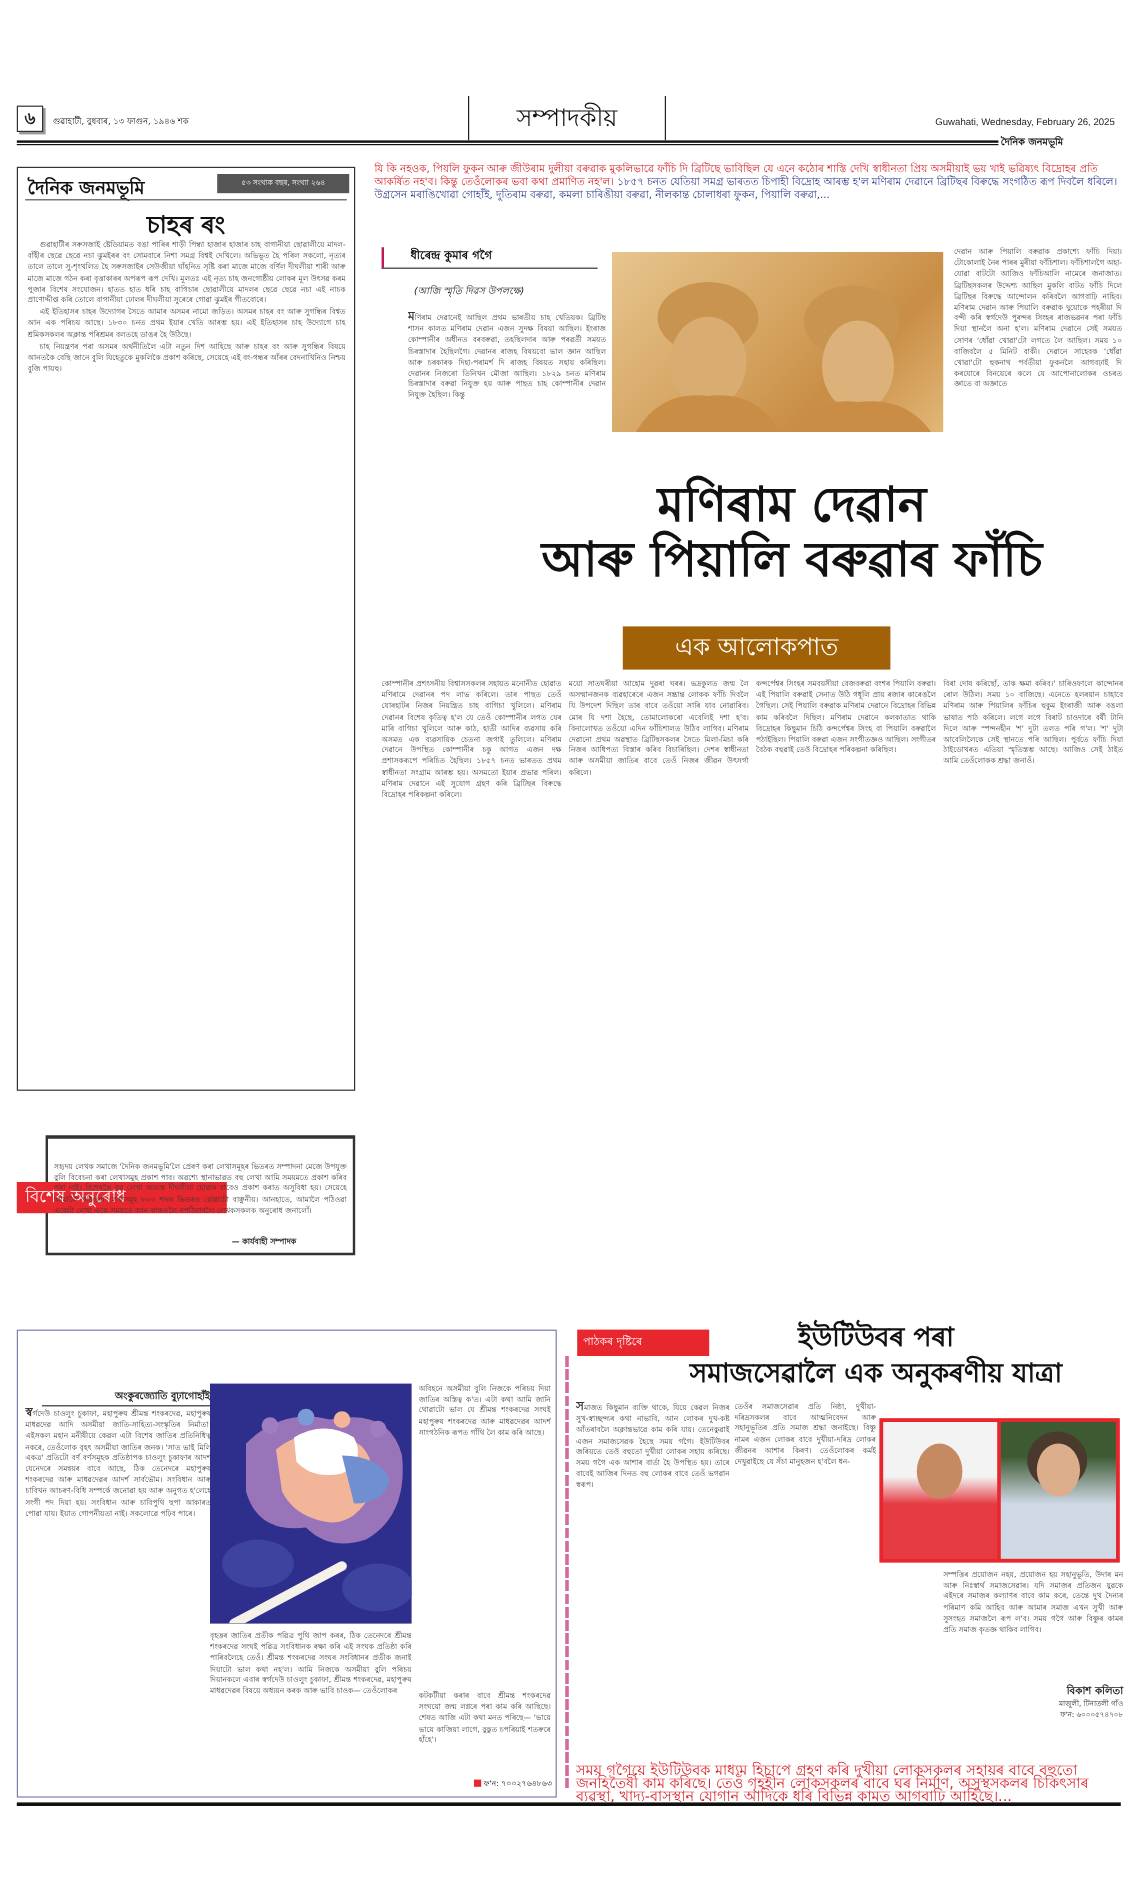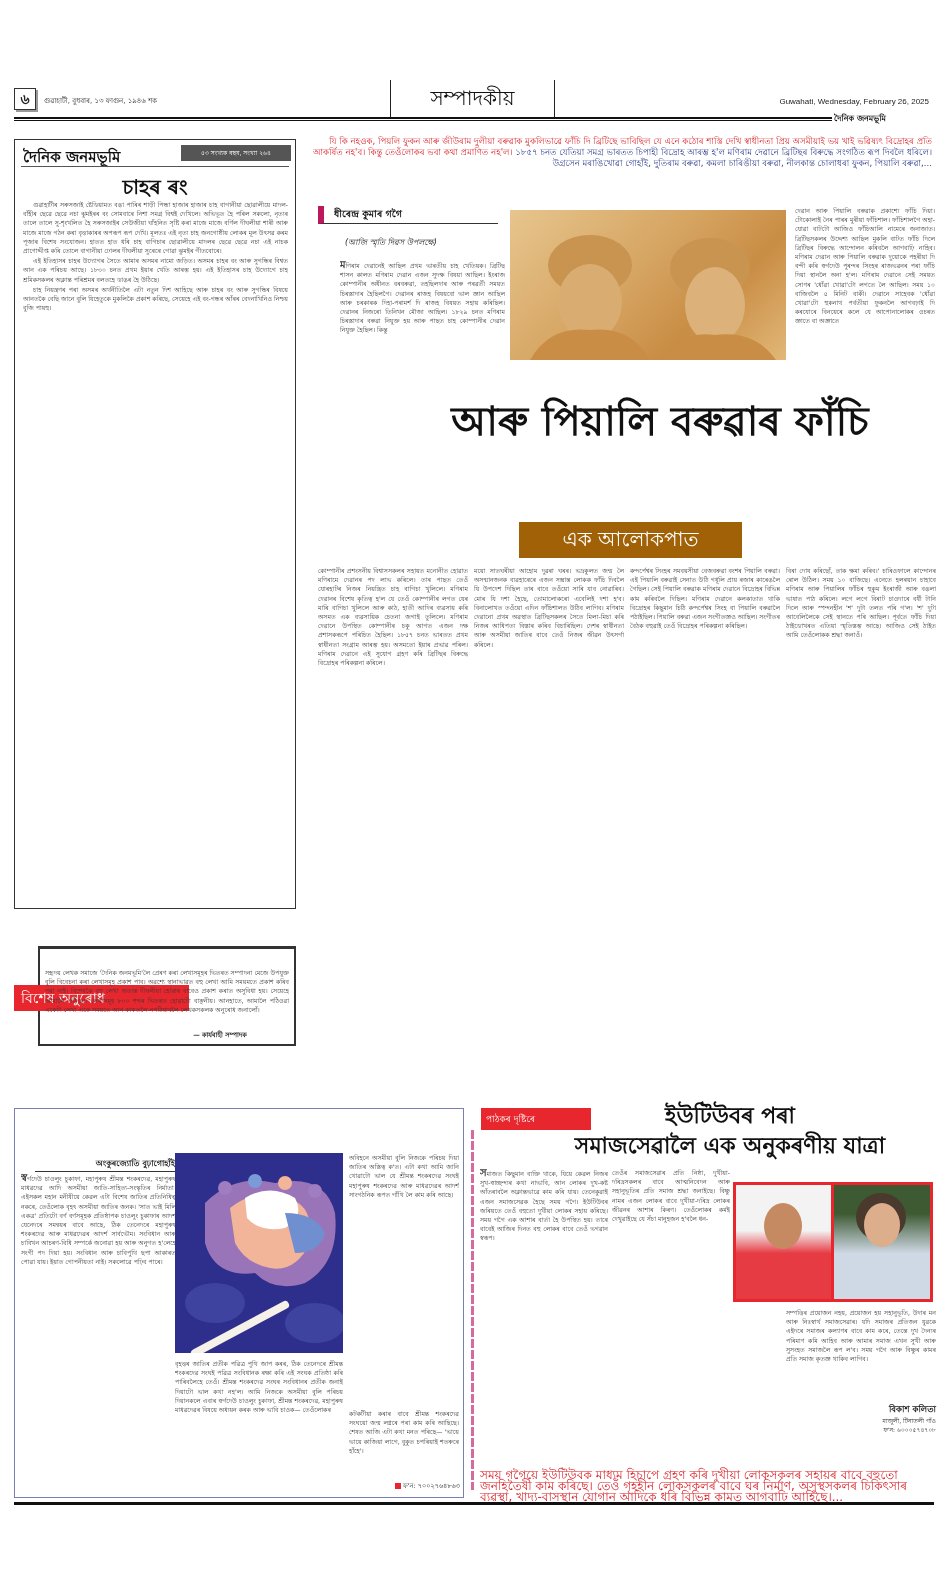--- a/index.html
+++ b/index.html
@@ -29,24 +29,24 @@
   #ed-title { left: 0; top: 32px; width: 280px; text-align: center; font-family: "DejaVu Serif", serif; font-size: 20px; font-weight: bold; color: #111; }
   #ed-body { left: 8px; top: 60px; width: 265px; height: 702px; }
 
   
   #sr-box { left: 38px; top: 946px; width: 258px; height: 100px; border: 2px solid #333; border-top-width: 3px; }
   #sr-label { left: 14px; top: 937px; width: 175px; height: 26px; background: #e8262d; color: #fff; font-family: "DejaVu Serif", serif; font-size: 14px; padding-left: 7px; line-height: 26px; margin-top: 48px; }
   #sr-body { left: 45px; top: 968px; width: 244px; height: 62px; }
   #sr-sign { left: 150px; top: 1030px; width: 140px; text-align: center; font-size: 6.5px; font-weight: bold; color: #222; }
 
   
-  #teaser { left: 312px; top: 136px; width: 620px; text-align: right; font-size: 8.6px; line-height: 11px; }
+  #teaser { left: 312px; top: 136px; width: 620px; text-align: left; font-size: 8.6px; line-height: 11px; }
   #teaser .red { color: #d9232a; }
   #teaser .blue { color: #2c3a8c; }
-  #byline { left: 318px; top: 206px; width: 180px; border-left: 6px solid #be185d; border-bottom: 1px solid #333; padding-left: 10px; font-size: 9.5px; font-weight: bold; color: #111; height: 18px; line-height: 16px; }
+  #byline { left: 318px; top: 206px; width: 180px; border-left: 2px solid #be185d; border-bottom: 1px solid #333; padding-left: 22px; font-size: 9.5px; font-weight: bold; color: #111; height: 18px; line-height: 16px; }
   #occasion { left: 345px; top: 236px; font-size: 8px; font-style: italic; color: #222; }
   #col-a { left: 340px; top: 260px; width: 165px; height: 130px; }
   #statue-img { left: 510px; top: 210px; width: 276px; height: 150px; background: linear-gradient(135deg, #e7c58e 0%, #d5a461 45%, #c98d45 70%, #e2b878 100%); overflow: hidden; }
   #col-right { left: 795px; top: 206px; width: 140px; height: 178px; }
   #headline { left: 380px; top: 398px; width: 560px; text-align: center; font-family: "DejaVu Serif", serif; font-weight: bold; color: #111; }
   #headline .l1 { font-size: 40px; line-height: 46px; }
   #headline .l2 { font-size: 40px; line-height: 46px; }
   #subhead { left: 519px; top: 522px; width: 223px; height: 36px; background: #a16207; color: #fff; font-family: "DejaVu Serif", serif; font-size: 20px; text-align: center; line-height: 35px; }
   .fcol { top: 566px; width: 150px; height: 520px; }
   #c1 { left: 318px; }
@@ -124,20 +124,21 @@
     <path d="M20 150 Q40 115 80 120 Q120 115 140 150 Z" fill="#c98d45"></path>
     <ellipse cx="200" cy="58" rx="40" ry="30" fill="#c8944f"></ellipse>
     <ellipse cx="205" cy="95" rx="30" ry="38" fill="#dcb27a"></ellipse>
     <path d="M150 150 Q170 120 205 125 Q245 120 266 150 Z" fill="#c98d45"></path>
   </svg>
 </div>
 
 <div id="col-right" class="abs txt">দেৱান আৰু পিয়ালি বৰুৱাক প্ৰকাশ্যে ফাঁচি দিয়া। টোকোলাই নৈৰ পাৰৰ মুৰীয়া ফাঁচিশাল। ফাঁচিশালগৈ অহা-যোৱা বাটটো আজিও ফাঁচিআলি নামেৰে জনাজাত। ব্ৰিটিছসকলৰ উদ্দেশ্য আছিল মুকলি বাটত ফাঁচি দিলে ব্ৰিটিছৰ বিৰুদ্ধে আন্দোলন কৰিবলৈ আগবাঢ়ি নাহিব। মণিৰাম দেৱান আৰু পিয়ালি বৰুৱাক দুয়োকে পহৰীয়া দি বন্দী কৰি স্বৰ্গদেউ পুৰন্দৰ সিংহৰ ৰাজভৱনৰ পৰা ফাঁচি দিয়া স্থানলৈ অনা হ'ল। মণিৰাম দেৱানে সেই সময়ত সোণৰ 'ধোঁৱা খোৱা'টো লগতে লৈ আছিল। সময় ১০ বাজিবলৈ ৫ মিনিট বাকী। দেৱানে সাহেবক 'ধোঁৱা খোৱা'টো হুকনাথ পৰ্বতীয়া ফুকনলৈ আগবঢ়াই দি কৰযোৰে বিনয়েৰে কলে যে আপোনালোকৰ ওচৰত জ্ঞাতে বা অজ্ঞাতে</div>
 
 <div id="headline" class="abs">
+  <div class="l1">মণিৰাম দেৱান</div>
   <div class="l2">আৰু পিয়ালি বৰুৱাৰ ফাঁচি</div>
 </div>
 <div id="subhead" class="abs">এক আলোকপাত</div>
 
 <div id="c1" class="abs txt fcol">কোম্পানীৰ প্ৰশংসনীয় বিশ্বাসসকলৰ সহায়ত মনোনীত হোৱাত মণিৰামে দেৱানৰ পদ লাভ কৰিলে। তাৰ পাছত তেওঁ যোৰহাটৰ নিজৰ নিয়ন্ত্ৰিত চাহ বাগিচা খুলিলে। মণিৰাম দেৱানৰ বিশেষ কৃতিত্ব হ'ল যে তেওঁ কোম্পানীৰ লগত যেৰ মাৰি বাগিচা খুলিলে আৰু কাঠ, হাতী আদিৰ ব্যৱসায় কৰি অসমত এক ব্যৱসায়িক চেতনা জগাই তুলিলে। মণিৰাম দেৱানে উপস্থিত কোম্পানীৰ চকু আগত এজন দক্ষ প্ৰশাসকৰূপে পৰিচিত হৈছিল। ১৮৫৭ চনত ভাৰতত প্ৰথম স্বাধীনতা সংগ্ৰাম আৰম্ভ হয়। অসমতো ইয়াৰ প্ৰভাৱ পৰিল। মণিৰাম দেৱানে এই সুযোগ গ্ৰহণ কৰি ব্ৰিটিছৰ বিৰুদ্ধে বিদ্ৰোহৰ পৰিকল্পনা কৰিলে।</div>
 <div id="c2" class="abs txt fcol">ময়ো সাতঘৰীয়া আহোম দুৱৰা ঘৰৰ। ভদ্ৰকুলত জন্ম লৈ অসন্মানজনক ব্যৱহাৰেৰে এজন সম্ভ্ৰান্ত লোকক ফাঁচি দিবলৈ যি উপদেশ দিছিল তাৰ বাবে তওঁয়ো সাৰি যাব নোৱাৰিব। মোৰ যি দশা হৈছে, তোমালোকৰো এবেলিই দশা হ'ব। বিনালোখত তওঁয়ো এদিন ফাঁচিশালত উঠিব লাগিব। মণিৰাম দেৱানো প্ৰথম অৱস্থাত ব্ৰিটিছসকলৰ সৈতে মিলা-মিচা কৰি নিজৰ আধিপত্য বিস্তাৰ কৰিব বিচাৰিছিল। দেশৰ স্বাধীনতা আৰু অসমীয়া জাতিৰ বাবে তেওঁ নিজৰ জীৱন উৎসৰ্গা কৰিলে।</div>
 <div id="c3" class="abs txt fcol">কন্দৰ্পেশ্বৰ সিংহৰ সমবয়সীয়া বেজবৰুৱা বংশৰ পিয়ালি বৰুৱা। এই পিয়ালি বৰুৱাই সেনাত উঠি গধূলি প্ৰায় ৰজাৰ কাৰেঙলৈ গৈছিল। সেই পিয়ালি বৰুৱাক মণিৰাম দেৱানে বিদ্ৰোহৰ বিভিন্ন কাম কৰিবলৈ দিছিল। মণিৰাম দেৱানে কলকাতাত থাকি বিদ্ৰোহৰ কিছুমান চিঠি কন্দৰ্পেশ্বৰ সিংহ বা পিয়ালি বৰুৱালৈ পঠাইছিল। পিয়ালি বৰুৱা এজন সংগীতজ্ঞও আছিল। সংগীতৰ বৈঠক বহুৱাই তেওঁ বিদ্ৰোহৰ পৰিকল্পনা কৰিছিল।</div>
 <div id="c4" class="abs txt fcol">বিৰা দোষ কৰিছোঁ, তাক ক্ষমা কৰিব।' চাৰিওফালে কান্দোনৰ ৰোল উঠিল। সময় ১০ বাজিছে। এনেতে হলৰয়ান চাহাবে মণিৰাম আৰু পিয়ালিৰ ফাঁচিৰ হুকুম ইংৰাজী আৰু বঙলা ভাষাত পাঠ কৰিলে। লগে লগে বিৰাট চাওদাৰে বৰ্ষী টানি দিলে আৰু স্পন্দনহীন 'শ' দুটা তলত পৰি গ'ল। 'শ' দুটা আবেলিলৈকে সেই স্থানতে পৰি আছিল। পূৰ্বতে ফাঁচি দিয়া ঠাইডোখৰত এতিয়া স্মৃতিস্তম্ভ আছে। আজিও সেই ঠাইত আমি তেওঁলোকক শ্ৰদ্ধা জনাওঁ।</div>
 
 <div id="assam-box" class="abs">

